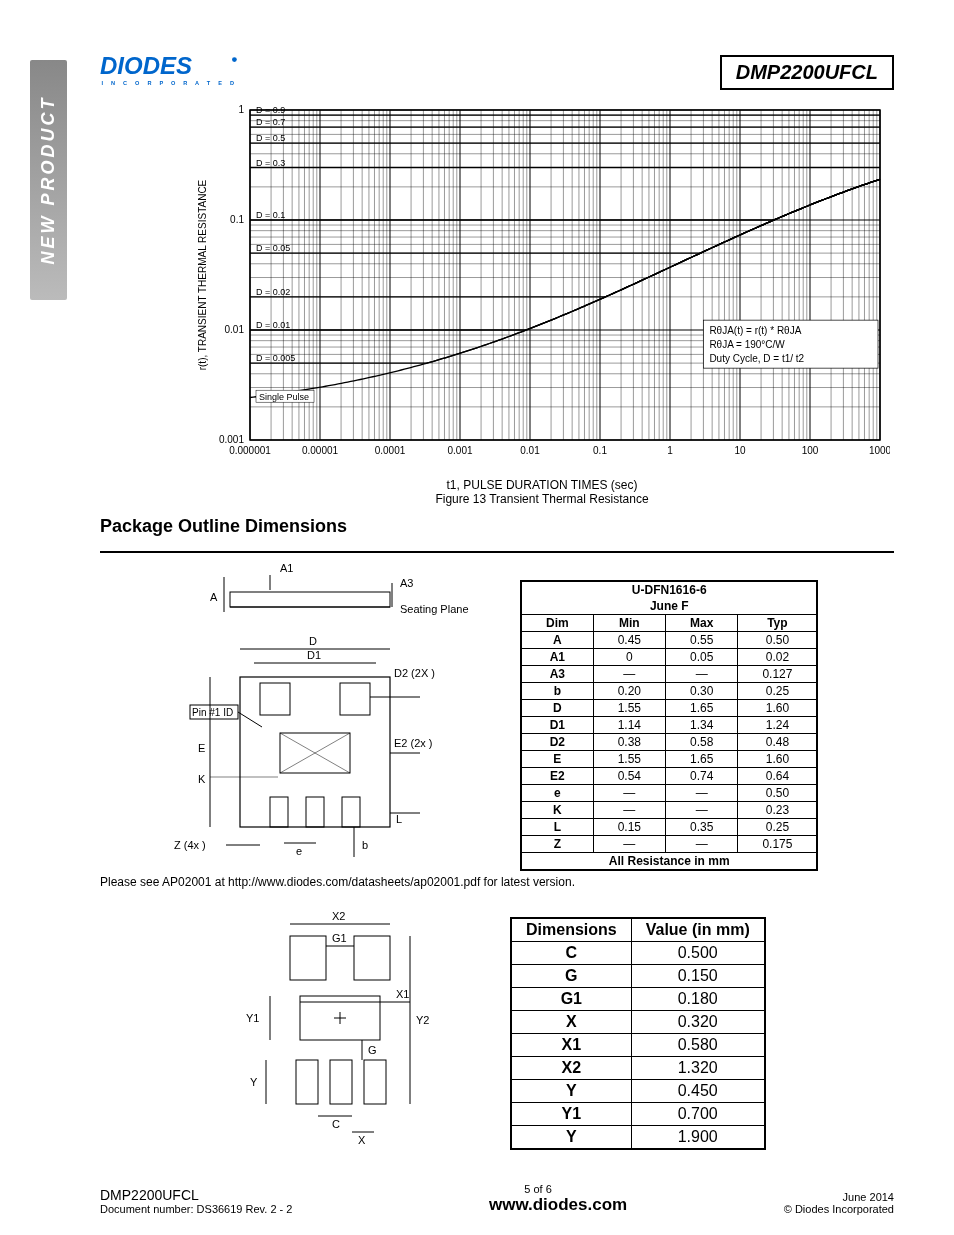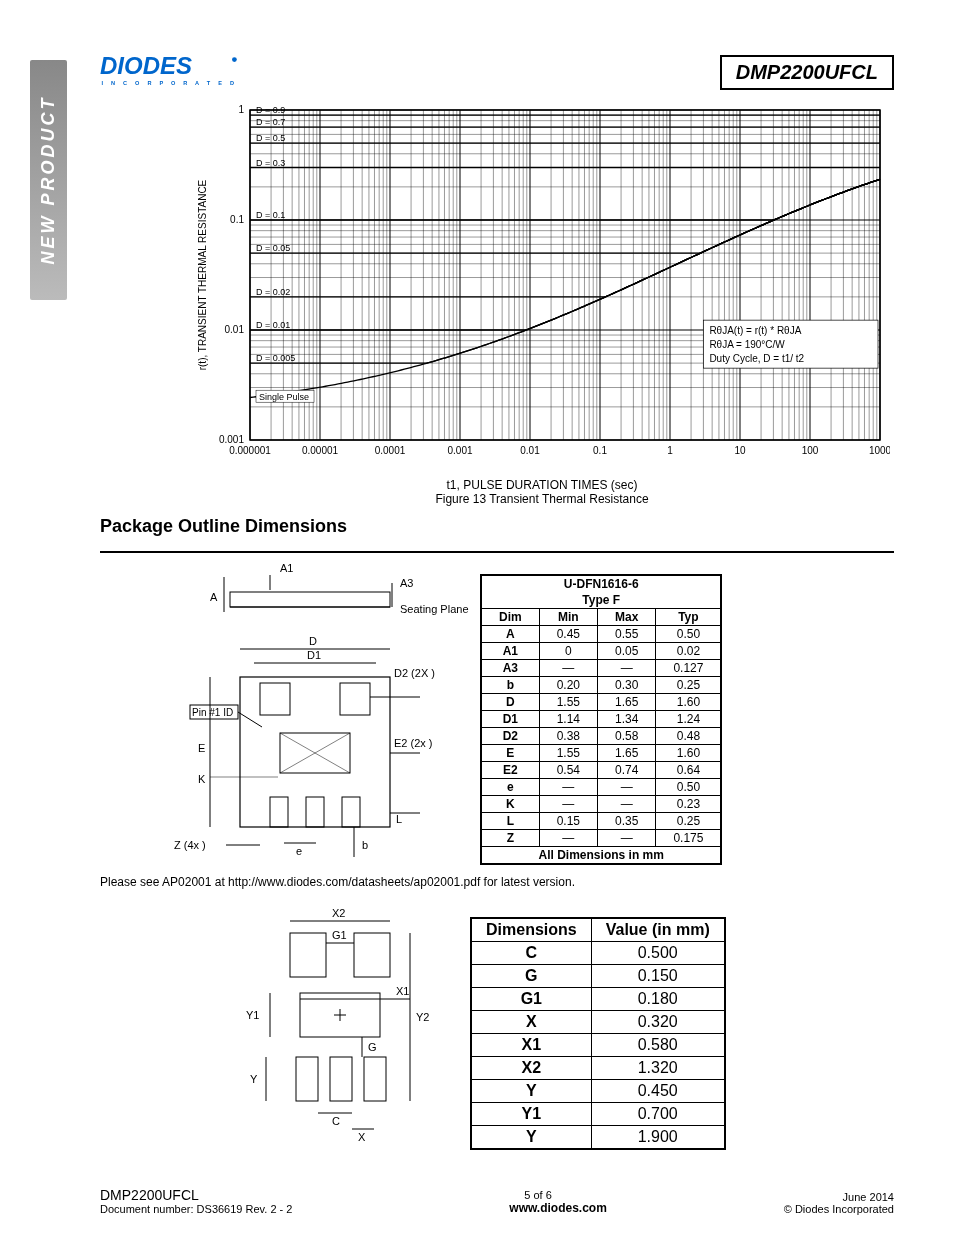--- a/index.html
+++ b/index.html
@@ -51,31 +51,31 @@
   }
   .chart-block { margin: 4px 0 10px 90px; }
   .section-title {
     font-size: 18px;
     font-weight: bold;
     border-bottom: 2px solid #000;
     padding-bottom: 14px;
     margin: 6px 0 4px 0;
   }
   .section-note { font-size: 12px; margin: 4px 0 10px 0; }
-  .two-col { display: flex; align-items: center; }
+  .two-col { display: flex; align-items: flex-end; gap: 40px; }
   .diagram-img { width: 340px; margin-left: 40px; }
   .dim-table {
     border-collapse: collapse;
     font-size: 12px;
     border: 2px solid #000;
     margin-top: 10px;
   }
   .dim-table th, .dim-table td {
     border: 1px solid #000;
-    padding: 1px 17px;
+    padding: 1px 24px;
     text-align: center;
   }
   .dim-table th { font-weight: bold; }
   .dim-table .title-row td { font-weight: bold; border: none; }
   .pad-table {
     border-collapse: collapse;
     font-size: 16px;
     border: 2px solid #000;
     margin-top: 18px;
     padding-left: 12px;
@@ -92,21 +92,21 @@
     left: 100px;
     right: 60px;
     display: flex;
     justify-content: space-between;
     align-items: flex-end;
     font-size: 11px;
   }
   .footer .center { text-align: center; }
   .footer .right { text-align: right; }
   .footer .part { font-size: 14px; }
-  .footer .url { font-weight: bold; font-size: 12px; margin-left: 40px; }
+  .footer .url { font-weight: bold; font-size: 17px; margin-left: 40px; }
   .chart-caption { font-size: 12px; text-align: center; margin-top: 4px; }
 </style>
 </head>
 <body>
 
 <div class="page">
   <div class="side-label">NEW PRODUCT</div>
 
   <div class="header">
     <div class="logo">
@@ -325,21 +325,21 @@
           <text x="34" y="292" font-size="11">Z  (4x )</text>
           <line x1="86" y1="288" x2="120" y2="288" stroke="#000"></line>
         </svg>
     </div>
     <table class="dim-table">
       <tbody>
           <tr class="title-row">
             <td colspan="4">U-DFN1616-6</td>
           </tr>
       <tr class="title-row">
-            <td colspan="4">Type F</td>
+            <td colspan="4">June F</td>
           </tr>
       <tr>
         <th>Dim</th>
         <th>Min</th>
         <th>Max</th>
         <th>Typ</th>
       </tr>
       </tbody>
         <tbody id="pkg-rows">
           <tr>
@@ -416,21 +416,21 @@
           </tr>
           <tr>
             <td style="font-weight: bold;">Z</td>
             <td>—</td>
             <td>—</td>
             <td>0.175</td>
           </tr>
         </tbody>
       <tbody>
           <tr>
-            <td colspan="4" style="font-weight:bold">All Dimensions in mm</td>
+            <td colspan="4" style="font-weight:bold">All Resistance in mm</td>
           </tr>
     </tbody>
       </table>
   </div>
 
   <div class="section-note">Please see AP02001 at http://www.diodes.com/datasheets/ap02001.pdf for latest version.</div>
   <div class="two-col">
     <div class="diagram-img" style="margin-left:120px;width:250px">
       <svg id="pad-svg" width="250" height="240" viewBox="0 0 250 240">
           <rect x="70" y="30" width="36" height="44" fill="none" stroke="#000"></rect>

